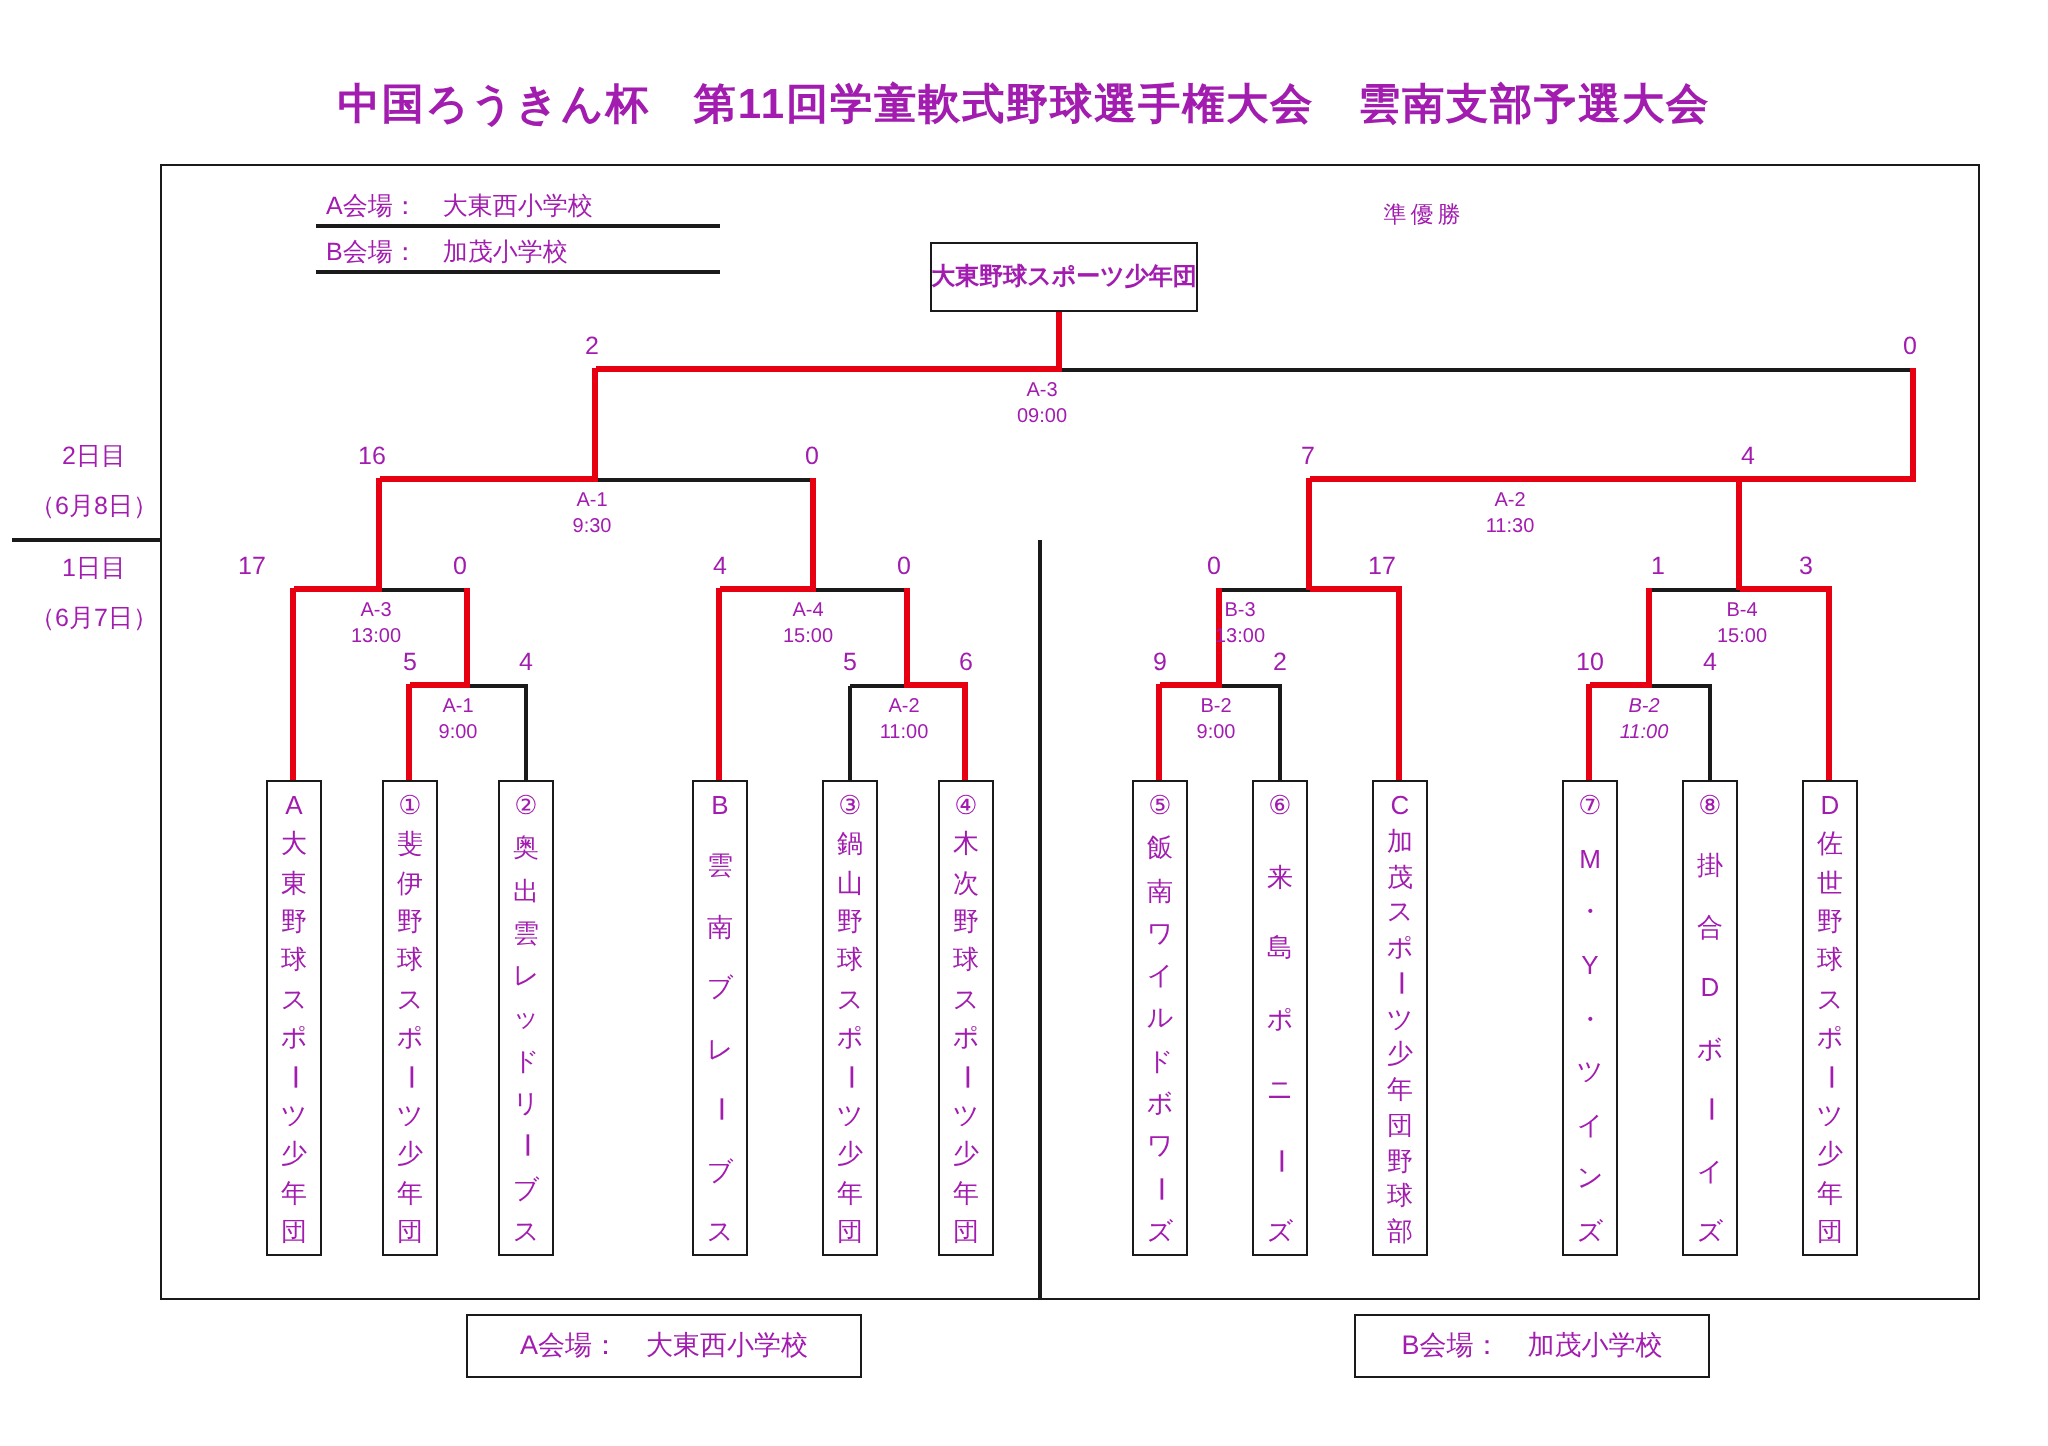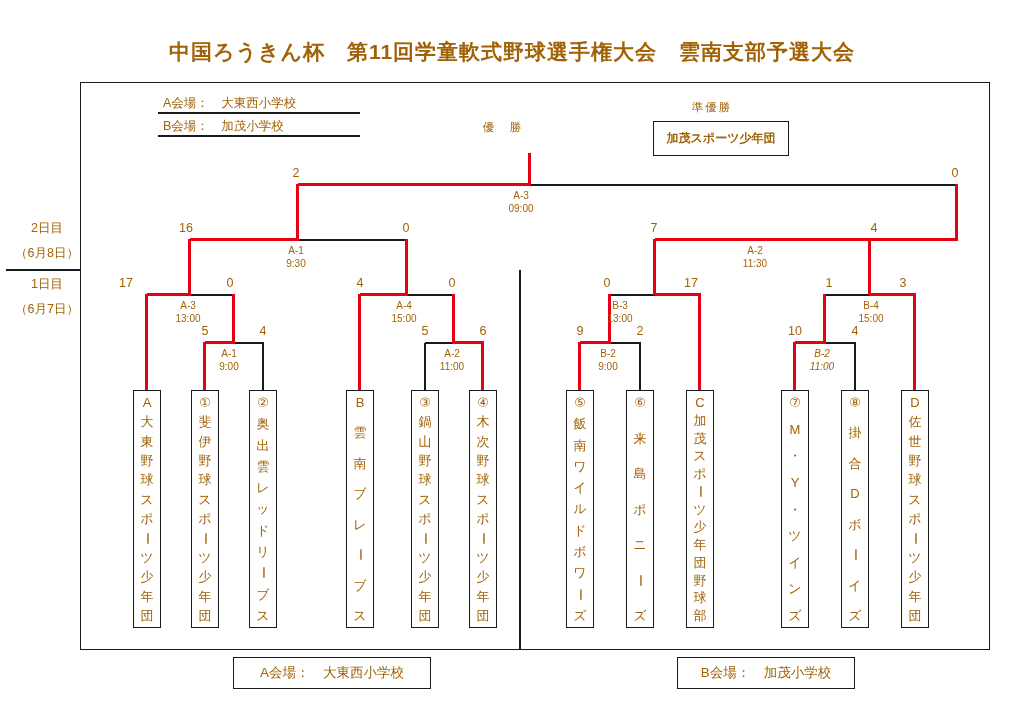--- a/index.html
+++ b/index.html
@@ -1,18 +1,18 @@
 <!DOCTYPE html>
 <html><head>
 <meta charset="utf-8">
 <style>
   html,body { margin:0; padding:0; background:#fff; }
   .page {
     position:relative; width:1024px; height:692px; background:#ffffff;
-    font-family:"Liberation Sans","DejaVu Sans",sans-serif; color:#a16207;
+    font-family:"Liberation Sans","DejaVu Sans",sans-serif; color:#a21caf;
     overflow:hidden;
   }
   .title {
     position:absolute; top:38px; left:0; width:100%; text-align:center;
     font-size:21px; font-weight:bold; letter-spacing:1px;
   }
   .outer {
     position:absolute; left:80px; top:82px; width:908px; height:566px;
     border:1.5px solid #1a1a1a;
   }
@@ -121,21 +121,21 @@
   <div class="vl red" style="left:358px;top:294px;height:97px;"></div>
   <div class="vl red" style="left:698px;top:294px;height:97px;"></div>
   <div class="vl red" style="left:913px;top:294px;height:97px;"></div>
   <div class="vl red" style="left:203px;top:342px;height:49px;"></div>
   <div class="vl red" style="left:481px;top:342px;height:49px;"></div>
   <div class="vl red" style="left:578px;top:342px;height:49px;"></div>
   <div class="vl red" style="left:793px;top:342px;height:49px;"></div>
 
   <div class="heading" style="left:503px;top:100px;margin-top:20px;">優　勝</div>
   <div class="heading" style="left:712px;top:100px;">準優勝</div>
-  <div class="rbox" style="left:653px;top:121px;width:134px;height:33px;">加茂スポーツ少年団</div>
+  <div class="rbox" style="left:465px;top:121px;width:132px;height:33px;">大東野球スポーツ少年団</div>
 
   <div class="score" style="left:296px;top:167px;">2</div>
   <div class="score" style="left:955px;top:167px;">0</div>
   <div class="score" style="left:186px;top:222px;">16</div>
   <div class="score" style="left:406px;top:222px;">0</div>
   <div class="score" style="left:654px;top:222px;">7</div>
   <div class="score" style="left:874px;top:222px;">4</div>
   <div class="score" style="left:126px;top:277px;">17</div>
   <div class="score" style="left:230px;top:277px;">0</div>
   <div class="score" style="left:360px;top:277px;">4</div>

